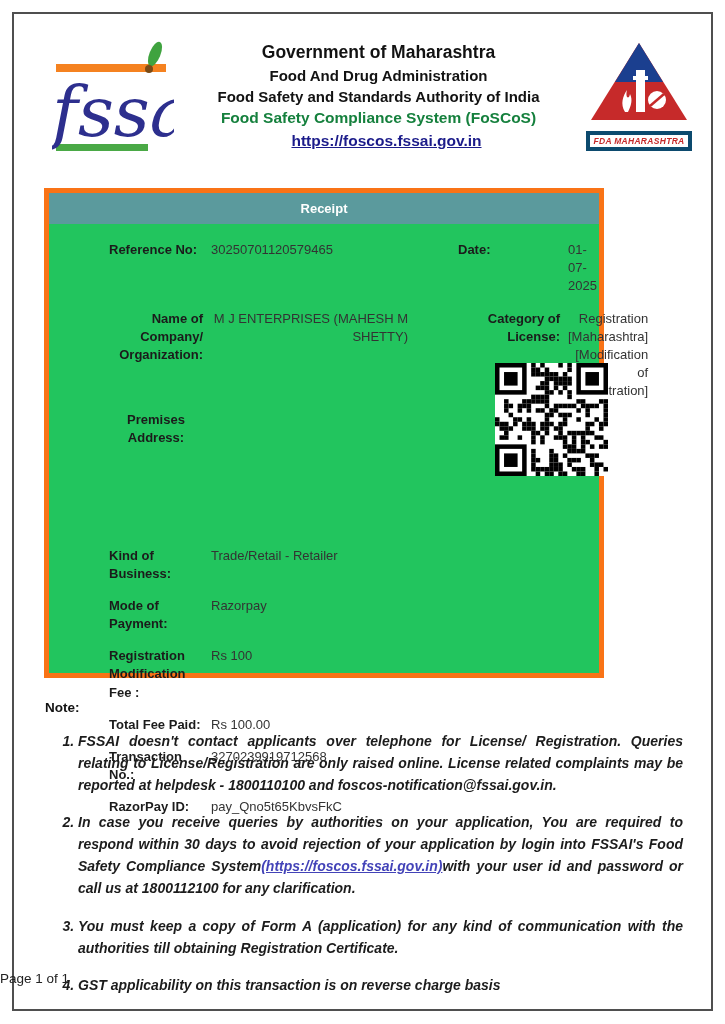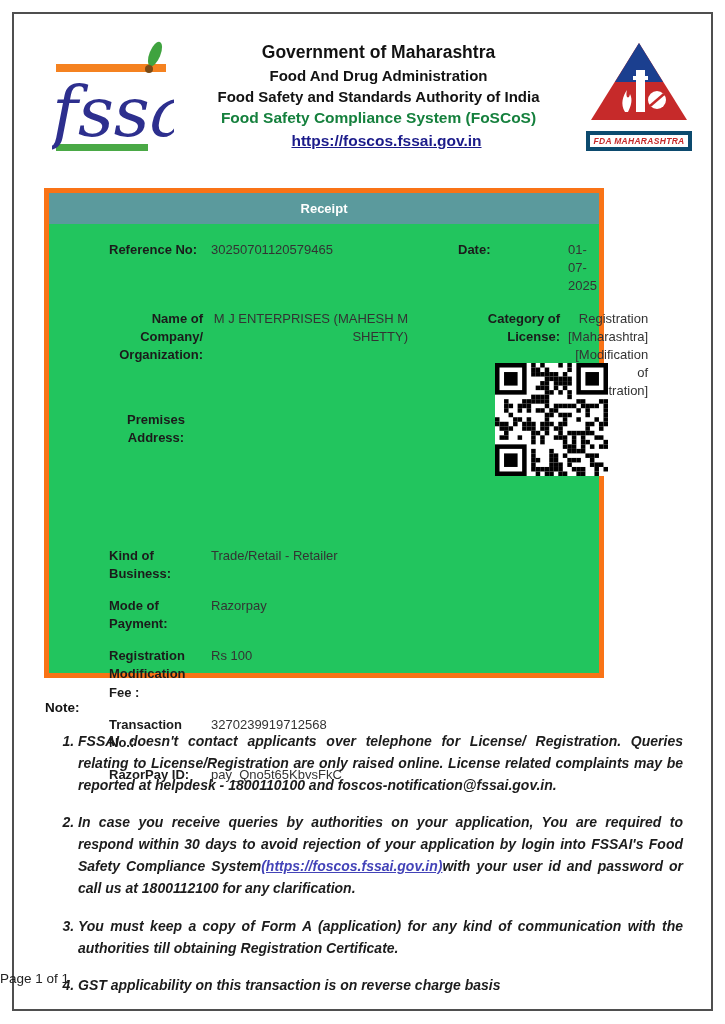--- a/index.html
+++ b/index.html
@@ -342,20 +342,24 @@
       <div class="row">
         <div class="lbl">Mode of Payment:</div>
         <div class="val">Razorpay</div>
       </div>
 
       <div class="row">
         <div class="lbl">Registration Modification Fee :</div>
         <div class="val">Rs 100</div>
       </div>
 
+      <div class="row">
+        <div class="lbl">Total Fee Paid:</div>
+        <div class="val">Rs 100.00</div>
+      </div>
 
       <div class="row">
         <div class="lbl">Transaction No.:</div>
         <div class="val">3270239919712568</div>
       </div>
 
       <div class="row">
         <div class="lbl">RazorPay ID:</div>
         <div class="val">pay_Qno5t65KbvsFkC</div>
       </div>

